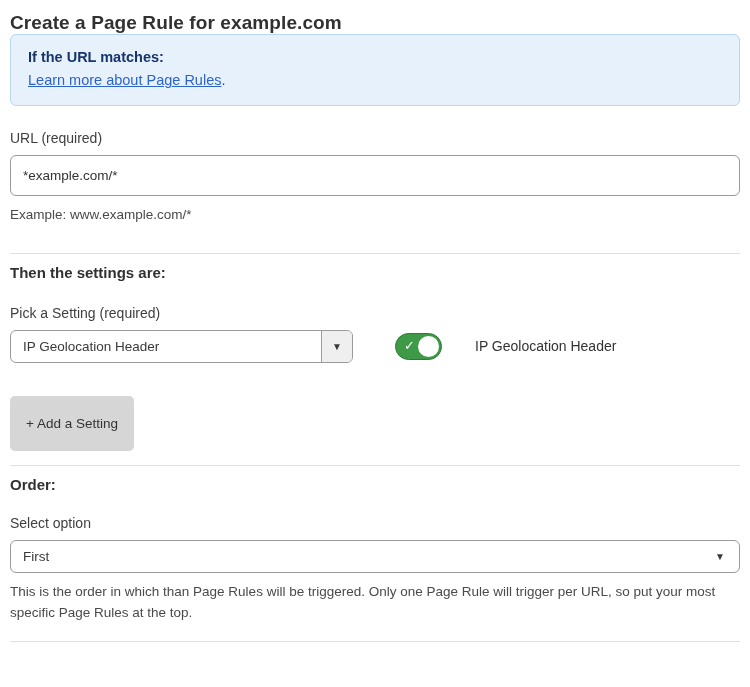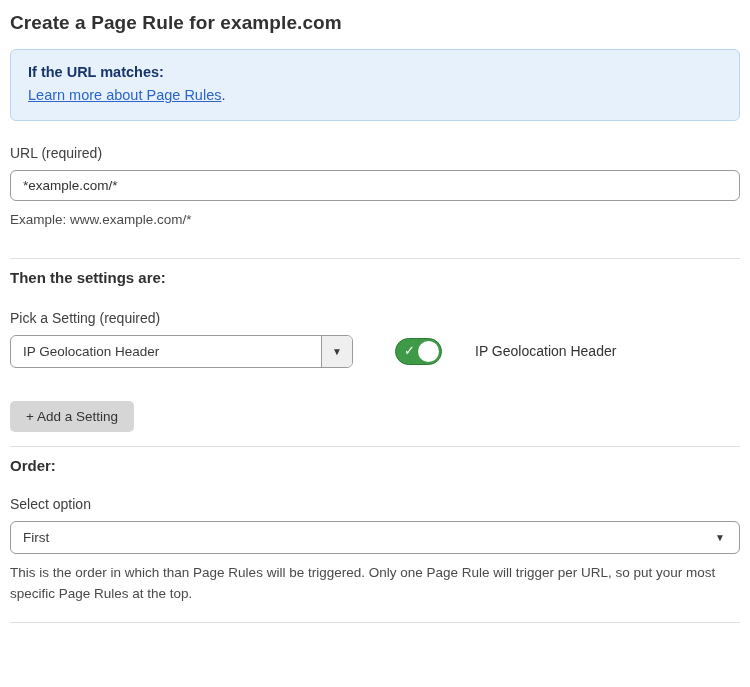--- a/index.html
+++ b/index.html
@@ -17,21 +17,20 @@
   }
   .page-title {
     font-size: 19px;
     font-weight: bold;
     color: #313131;
     padding-top: 12px;
     letter-spacing: 0.1px;
   }
   
   .info-box {
-    margin-top: 15px;
     background: #e7f1fc;
     border: 1px solid #b8d6f1;
     border-radius: 6px;
     padding: 11px 17px 12px 17px;
     font-size: 14.5px;
     line-height: 1.62;
     color: #25477f;
   }
   .info-box .info-heading {
     font-weight: bold;
@@ -54,21 +53,21 @@
     font-size: 13.5px;
     color: #4a4a4a;
     margin-top: 8px;
     line-height: 1.6;
   }
 
   
   .text-input {
     margin-top: 9px;
     width: 100%;
-    height: 31px;
+    height: 41px;
     border: 1px solid #9a9a9a;
     border-radius: 6px;
     padding: 0 12px;
     font-size: 13.5px;
     color: #333;
     font-family: "Liberation Sans", "DejaVu Sans", sans-serif;
     background: #fff;
     outline: none;
   }
 
@@ -166,21 +165,21 @@
     border-radius: 5px;
     font-size: 13.5px;
     font-family: "Liberation Sans", "DejaVu Sans", sans-serif;
     padding: 8px 15px;
     cursor: pointer;
     color: #333;
     background: #d6d6d6;
   }
   .btn-add-setting {
     margin-top: 33px;
-    padding: 8px 16px;
+    padding: 20px 16px;
   }
 
   
   .select-full {
     margin-top: 9px;
     width: 100%;
     height: 33px;
     border: 1px solid #9a9a9a;
     border-radius: 6px;
     background: #fff;

